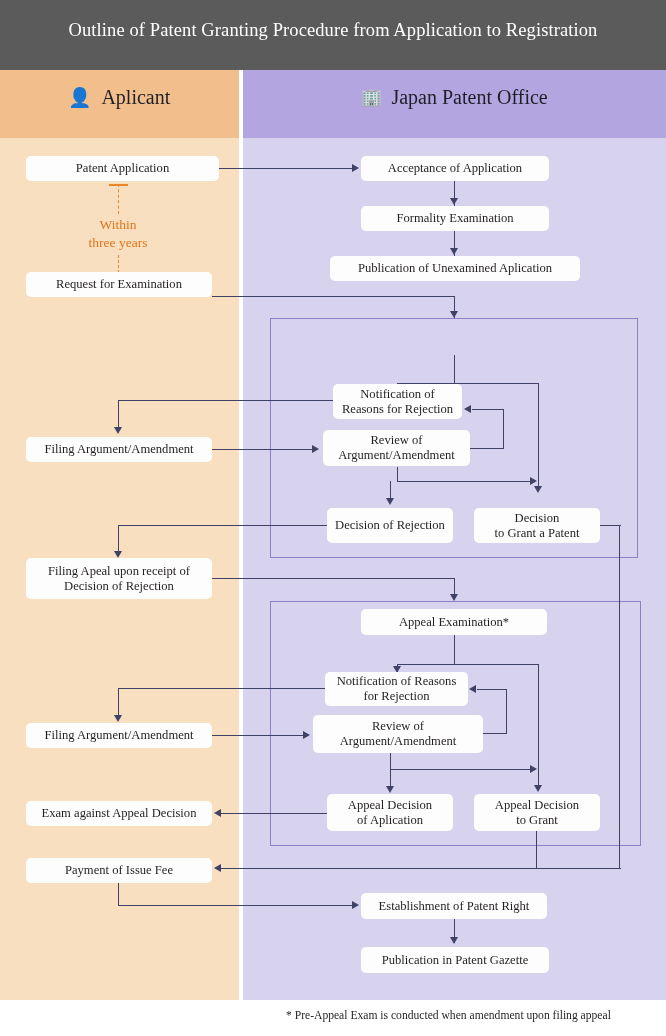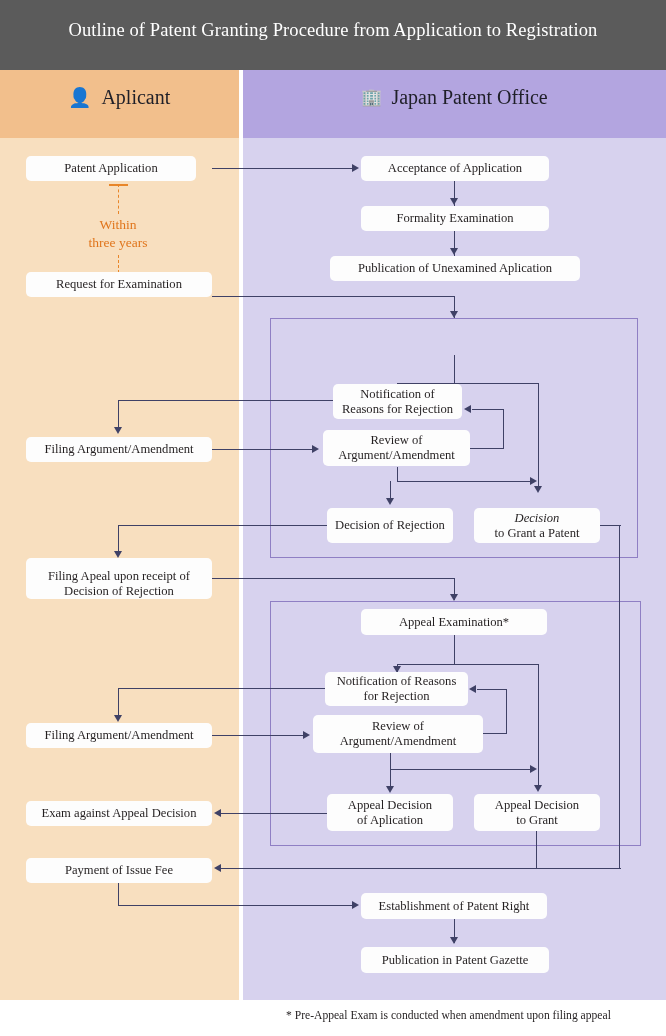--- a/index.html
+++ b/index.html
@@ -169,24 +169,24 @@
 
   <div class="cap" style="left:109px;top:184px;width:19px;"></div>
   <div class="dash" style="left:118px;top:184px;height:30px;"></div>
   <div class="period" style="left:58px;top:216px;width:120px;">
     <div>Within</div>
     <div>three years</div>
   </div>
   <div class="dash" style="left:118px;top:255px;height:28px;"></div>
   <div class="cap" style="left:109px;top:282px;width:19px;"></div>
 
-  <div class="node" style="left:26px;top:156px;width:170px;height:25px;">Patent Application</div>
+  <div class="node" style="left:26px;top:156px;width:193px;height:25px;">Patent Application</div>
   <div class="node" style="left:26px;top:272px;width:186px;height:25px;">Request for Examination</div>
   <div class="node" style="left:26px;top:437px;width:186px;height:25px;">Filing Argument/Amendment</div>
-  <div class="node two" style="left:26px;top:558px;width:186px;height:41px;align-items:flex-end;">
+  <div class="node two" style="left:26px;top:558px;width:186px;height:41px;">
     <span style="display:block;">
       <span style="display:block;">Filing Apeal upon receipt of</span>
       <span style="display:block;">Decision of Rejection</span>
     </span>
   </div>
   <div class="node" style="left:26px;top:723px;width:186px;height:25px;">Filing Argument/Amendment</div>
   <div class="node" style="left:26px;top:801px;width:186px;height:25px;">Exam against Appeal Decision</div>
   <div class="node" style="left:26px;top:858px;width:186px;height:25px;">Payment of Issue Fee</div>
 
   <div class="node" style="left:361px;top:156px;width:188px;height:25px;">Acceptance of Application</div>
@@ -202,21 +202,21 @@
   <div class="node two" style="left:323px;top:430px;width:147px;height:36px;">
     <span style="display:block;">
       <span style="display:block;">Review of</span>
       <span style="display:block;">Argument/Amendment</span>
     </span>
   </div>
 
   <div class="node" style="left:327px;top:508px;width:126px;height:35px;">Decision of Rejection</div>
   <div class="node two" style="left:474px;top:508px;width:126px;height:35px;">
     <span style="display:block;">
-      <span style="display:block;font-style:italic;">Decision</span>
+      <span style="display:block;">Decision</span>
       <span style="display:block;">to Grant a Patent</span>
     </span>
   </div>
 
   <div class="node" style="left:361px;top:609px;width:186px;height:26px;">Appeal Examination*</div>
 
   <div class="node two" style="left:325px;top:672px;width:143px;height:34px;">
     <span style="display:block;">
       <span style="display:block;">Notification of Reasons</span>
       <span style="display:block;">for Rejection</span>

